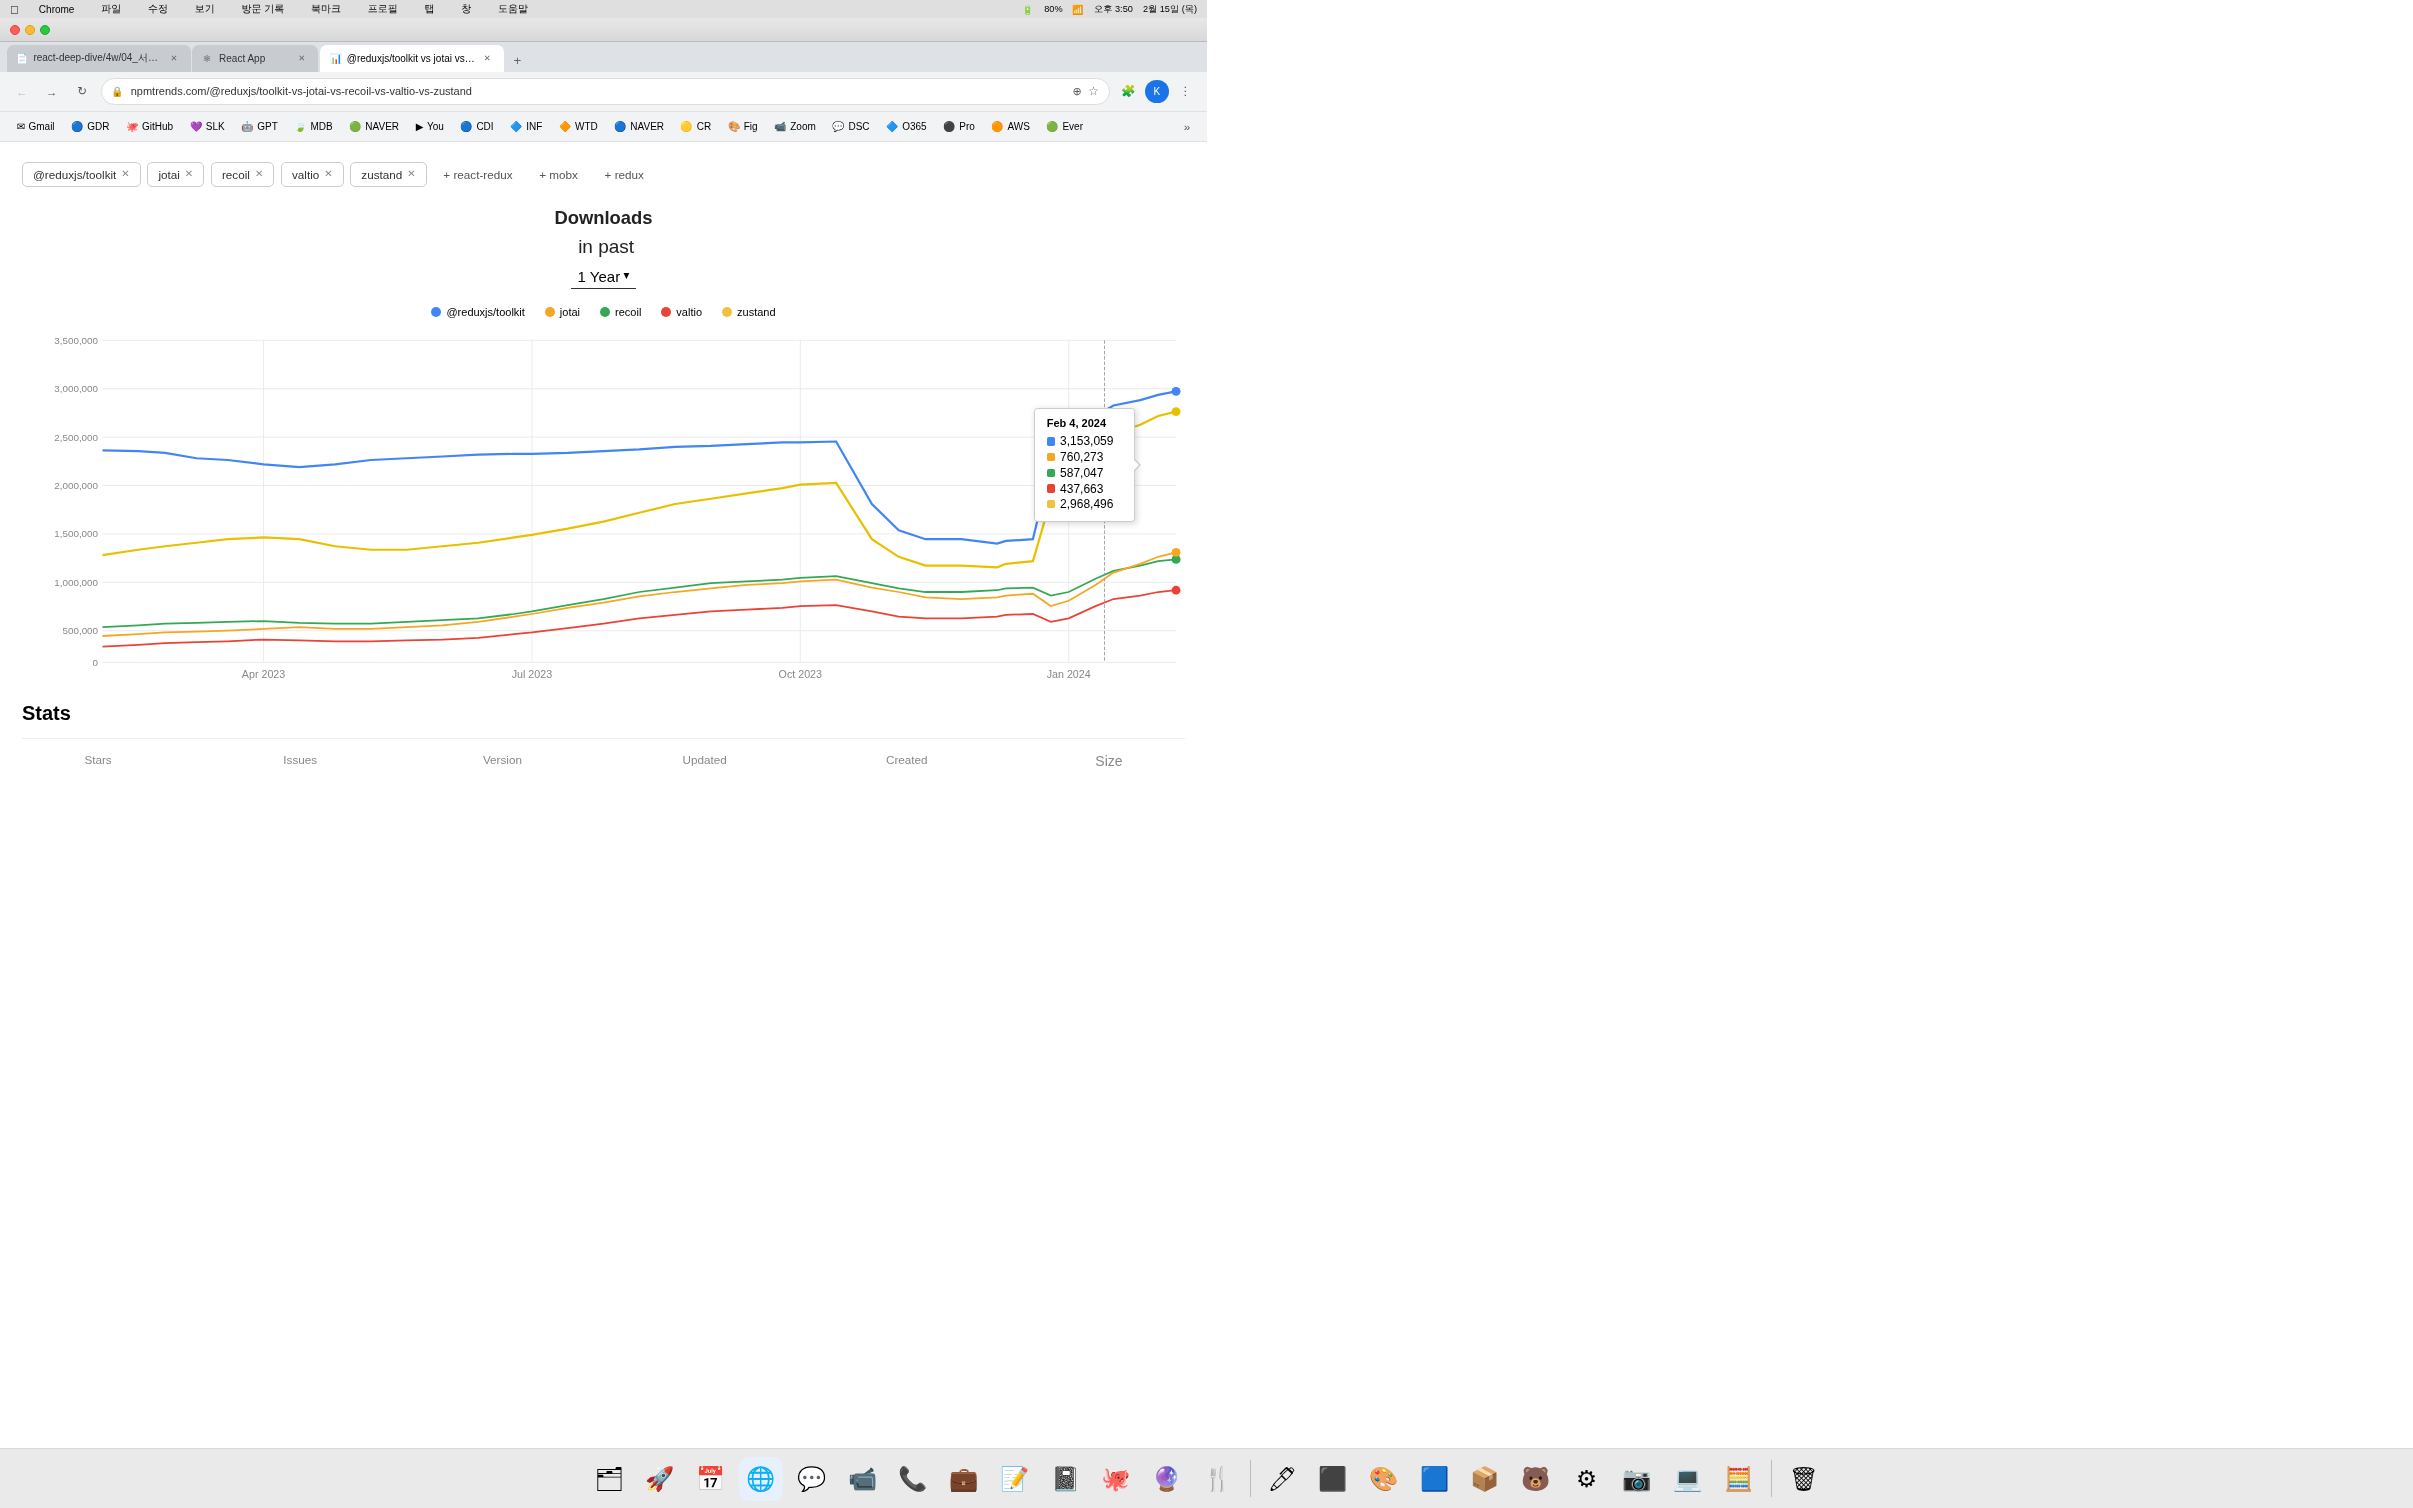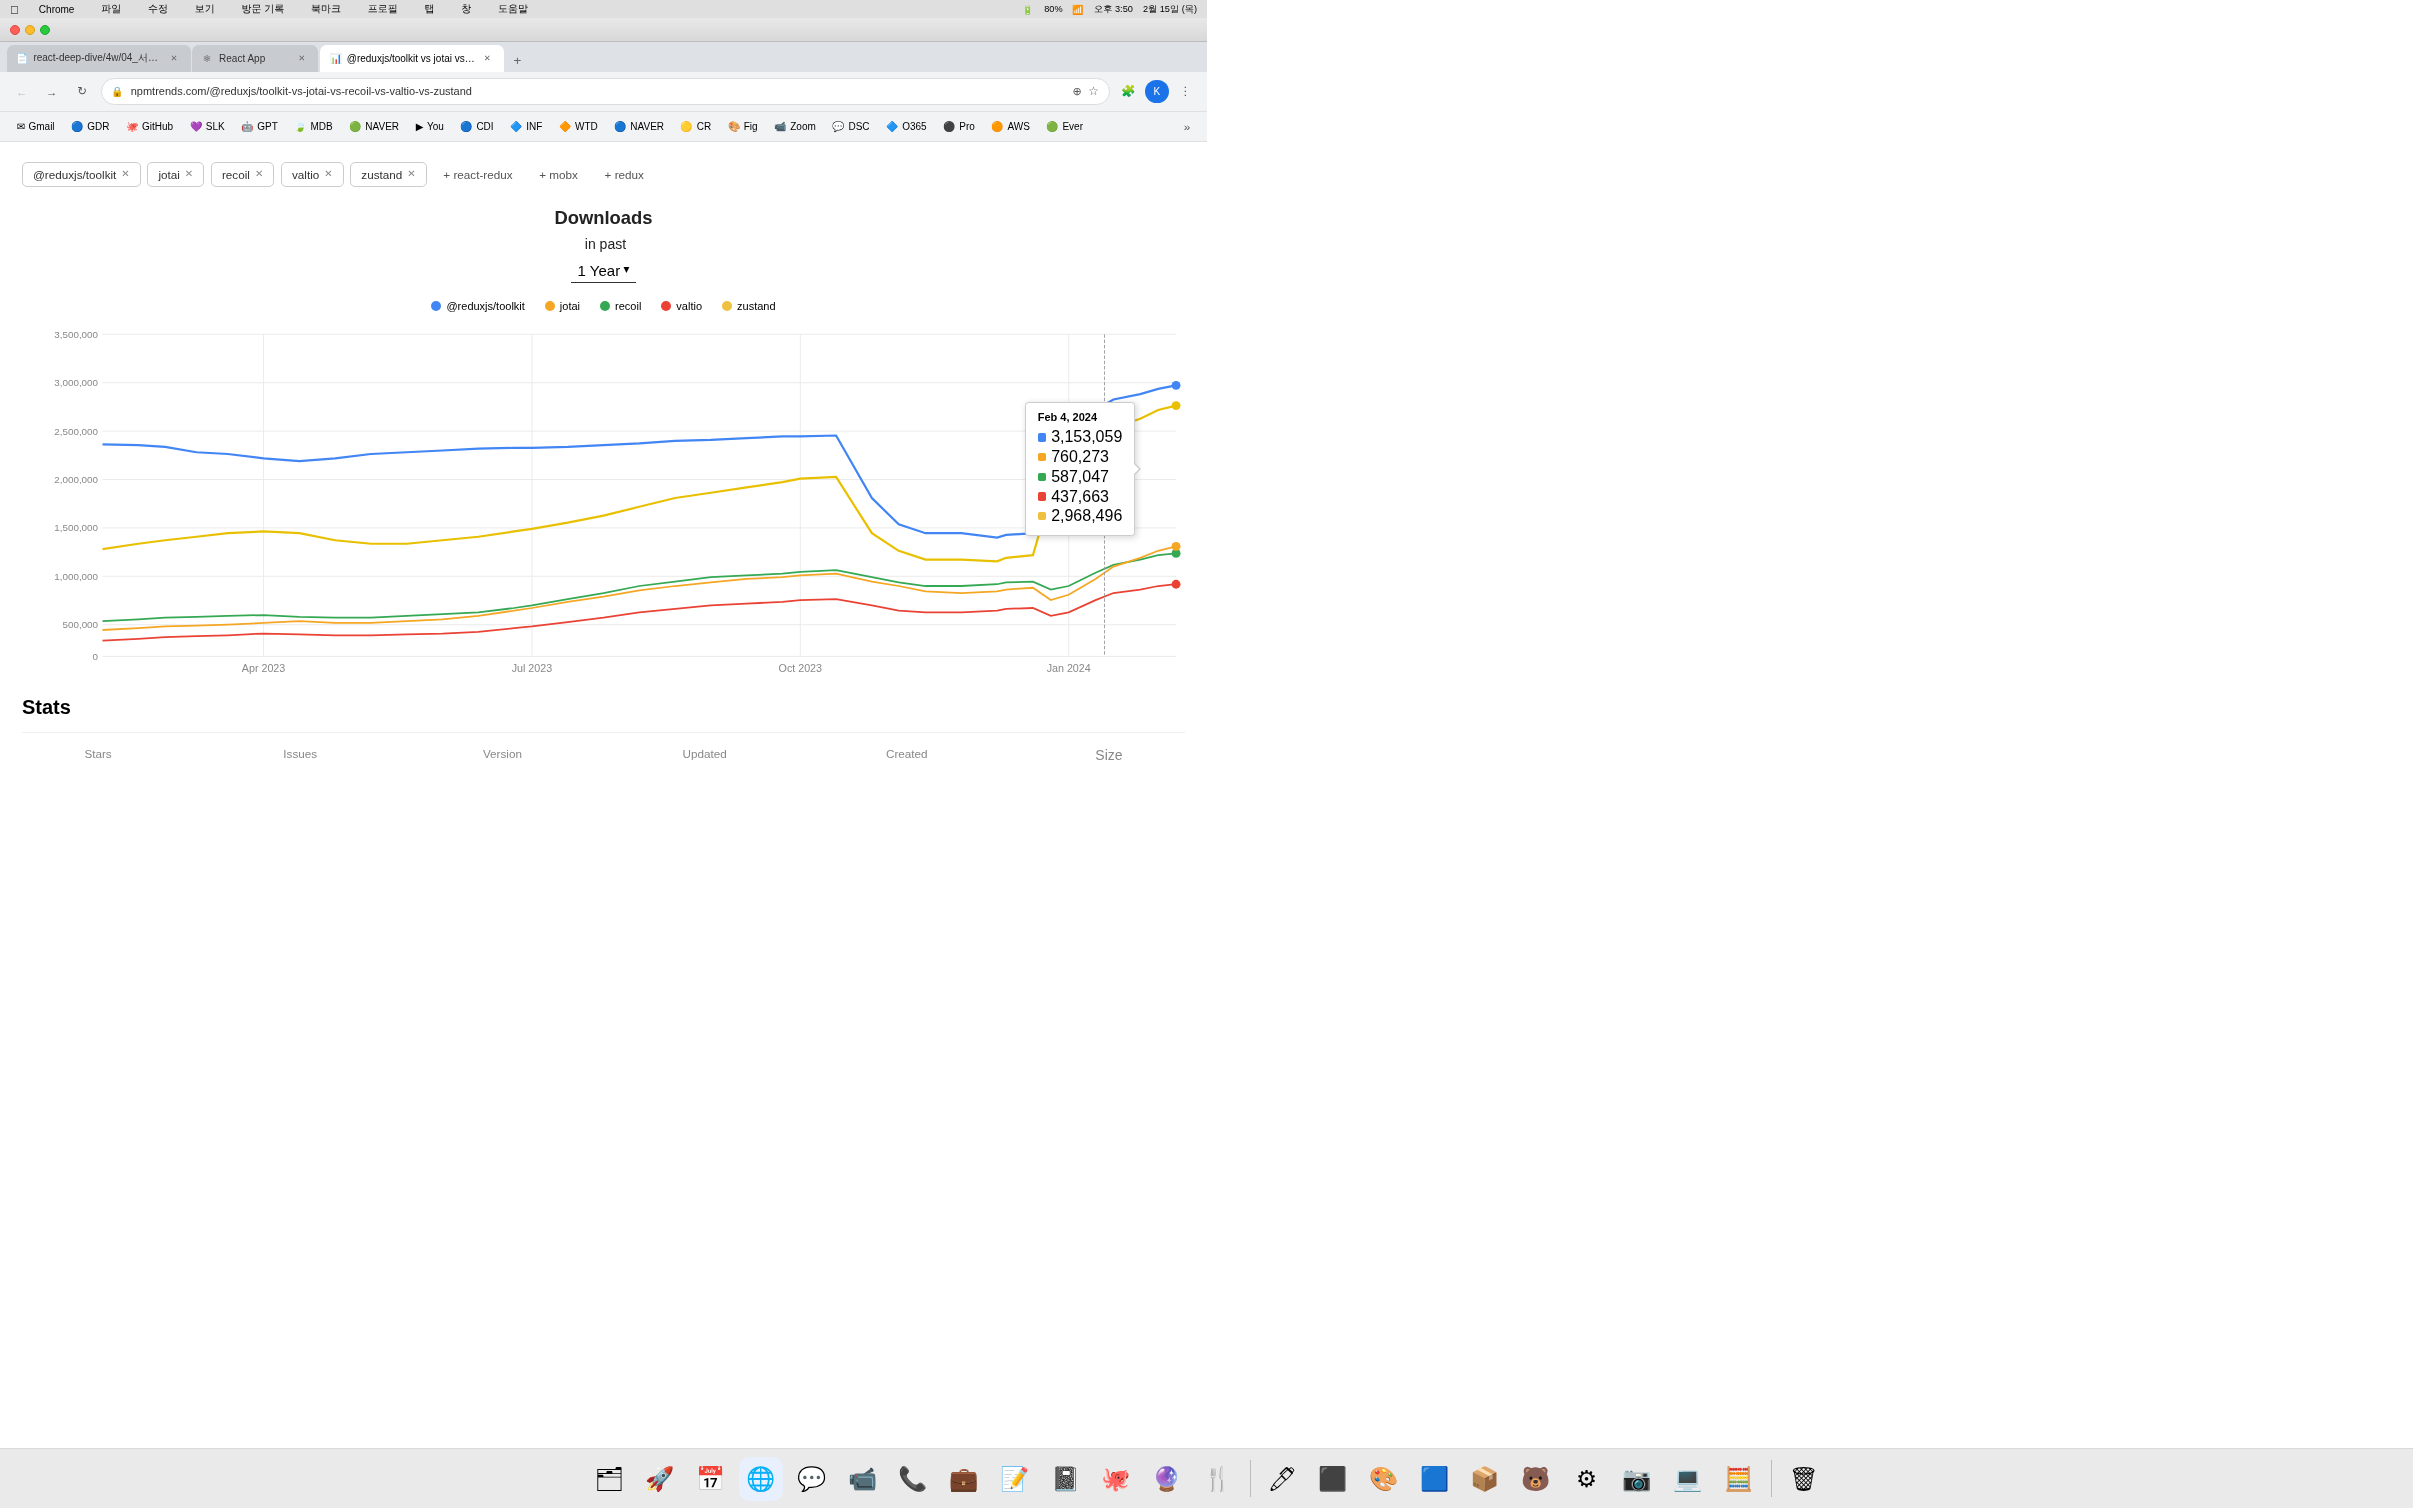--- a/index.html
+++ b/index.html
@@ -162,21 +162,21 @@
 
     
     .downloads-header {
       display: flex;
       align-items: center;
       gap: 6.7px;
       margin-bottom: 17px;
       flex-direction: column;
     }
     .downloads-title { font-size: 18.4px; font-weight: 700; color: #222; }
-    .downloads-in { font-size: 14px; font-weight: 400; color: #222; }
+    .downloads-in { font-size: 19px; font-weight: 400; color: #222; }
     .period-selector {
       display: flex;
       align-items: flex-start;
       gap: 3.4px;
       padding: 3.4px 6.7px;
       border-bottom: 1.7px solid #333;
       font-size: 15px;
       font-weight: 500;
       cursor: pointer;
     }
@@ -218,21 +218,21 @@
       border: 0.8px solid #ccc;
       border-radius: 3.4px;
       padding: 8.4px 11.7px;
       box-shadow: 1.7px 1.7px 6.7px rgba(0,0,0,0.15);
       font-size: 11px;
       min-width: 101px;
     }
     .tooltip-date { font-weight: 600; margin-bottom: 5px; font-size: 11px; }
     .tooltip-row { display: flex; align-items: center; gap: 5px; margin-bottom: 1.7px; }
     .tooltip-color { width: 8.4px; height: 8.4px; border-radius: 1.7px; flex-shrink: 0; }
-    .tooltip-value { font-size: 16px; }
+    .tooltip-value { font-size: 12px; }
     .tooltip-arrow {
       position: absolute;
       right: -6.7px;
       top: 50%;
       transform: translateY(-50%);
       width: 0; height: 0;
       border-top: 6.7px solid transparent;
       border-bottom: 6.7px solid transparent;
       border-left: 6.7px solid #ccc;
     }

